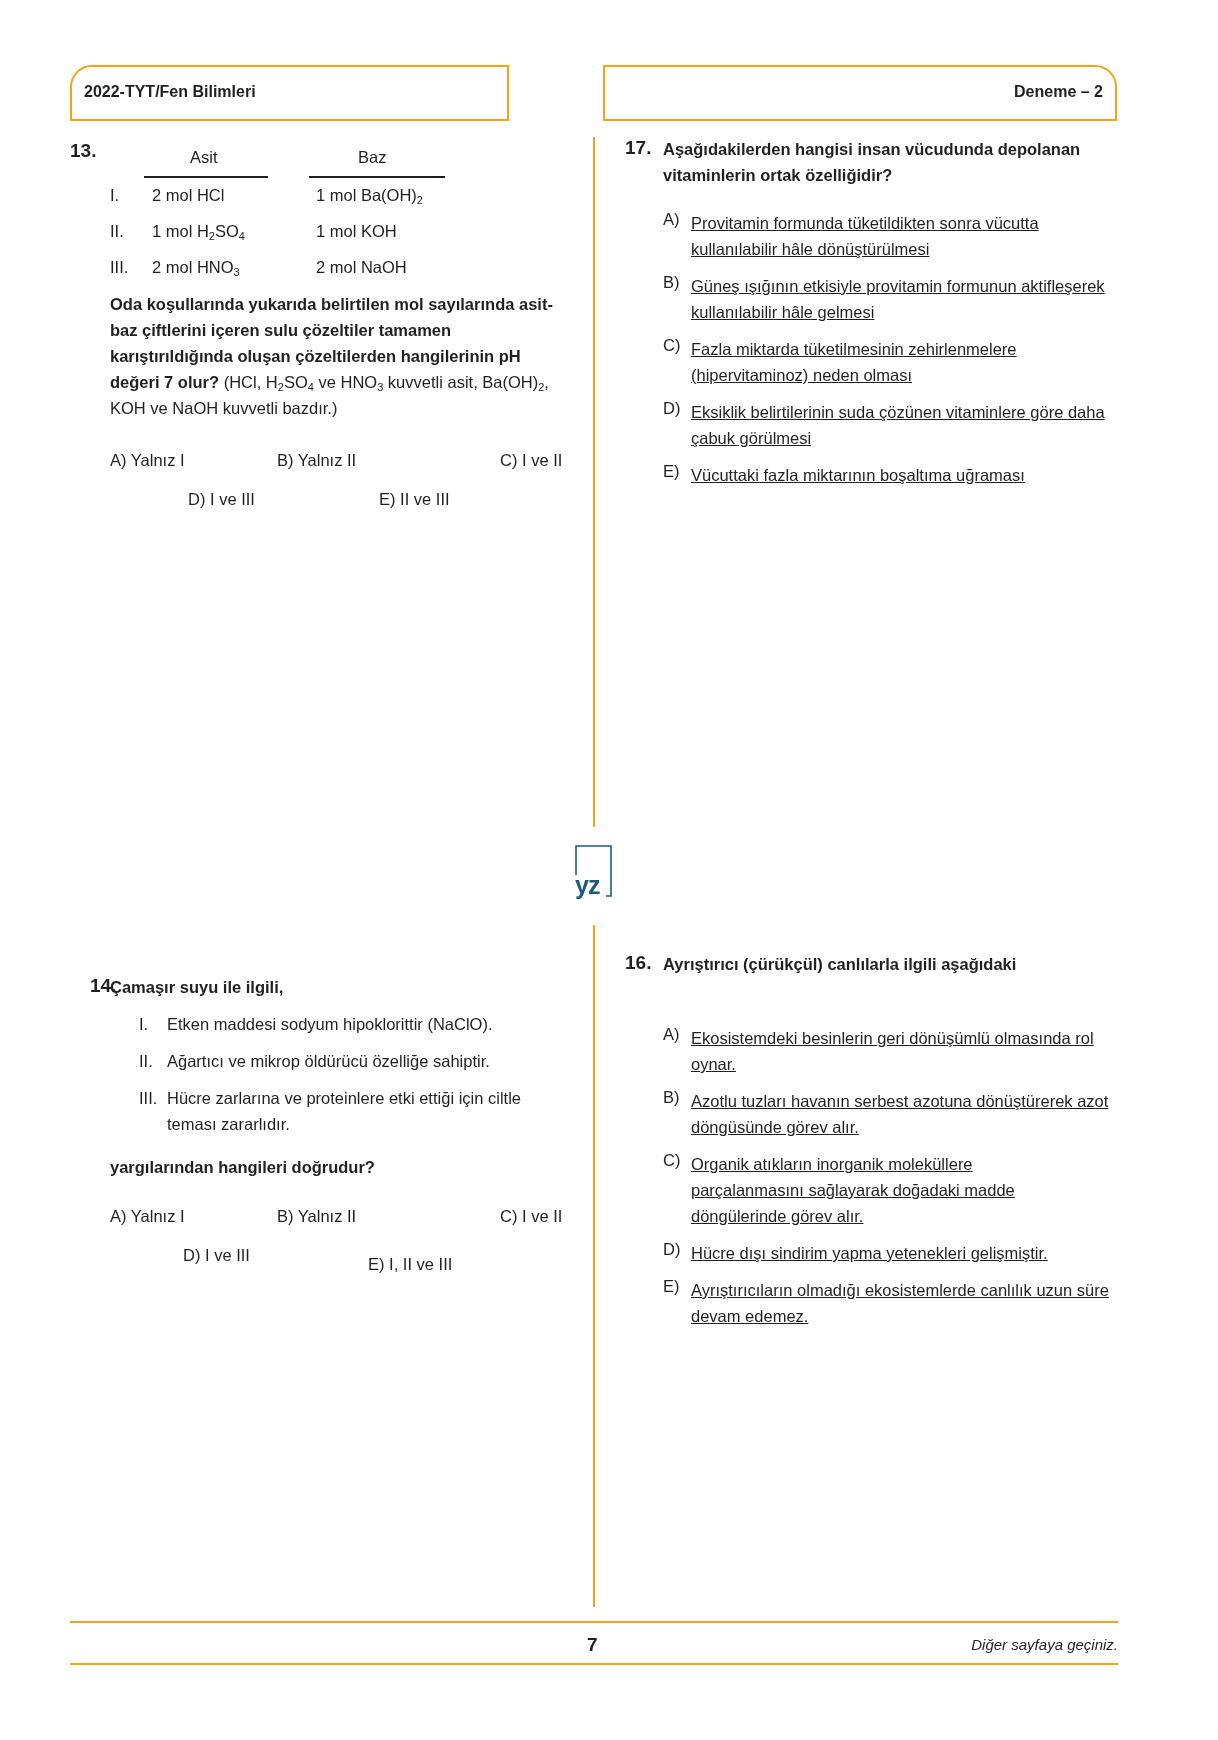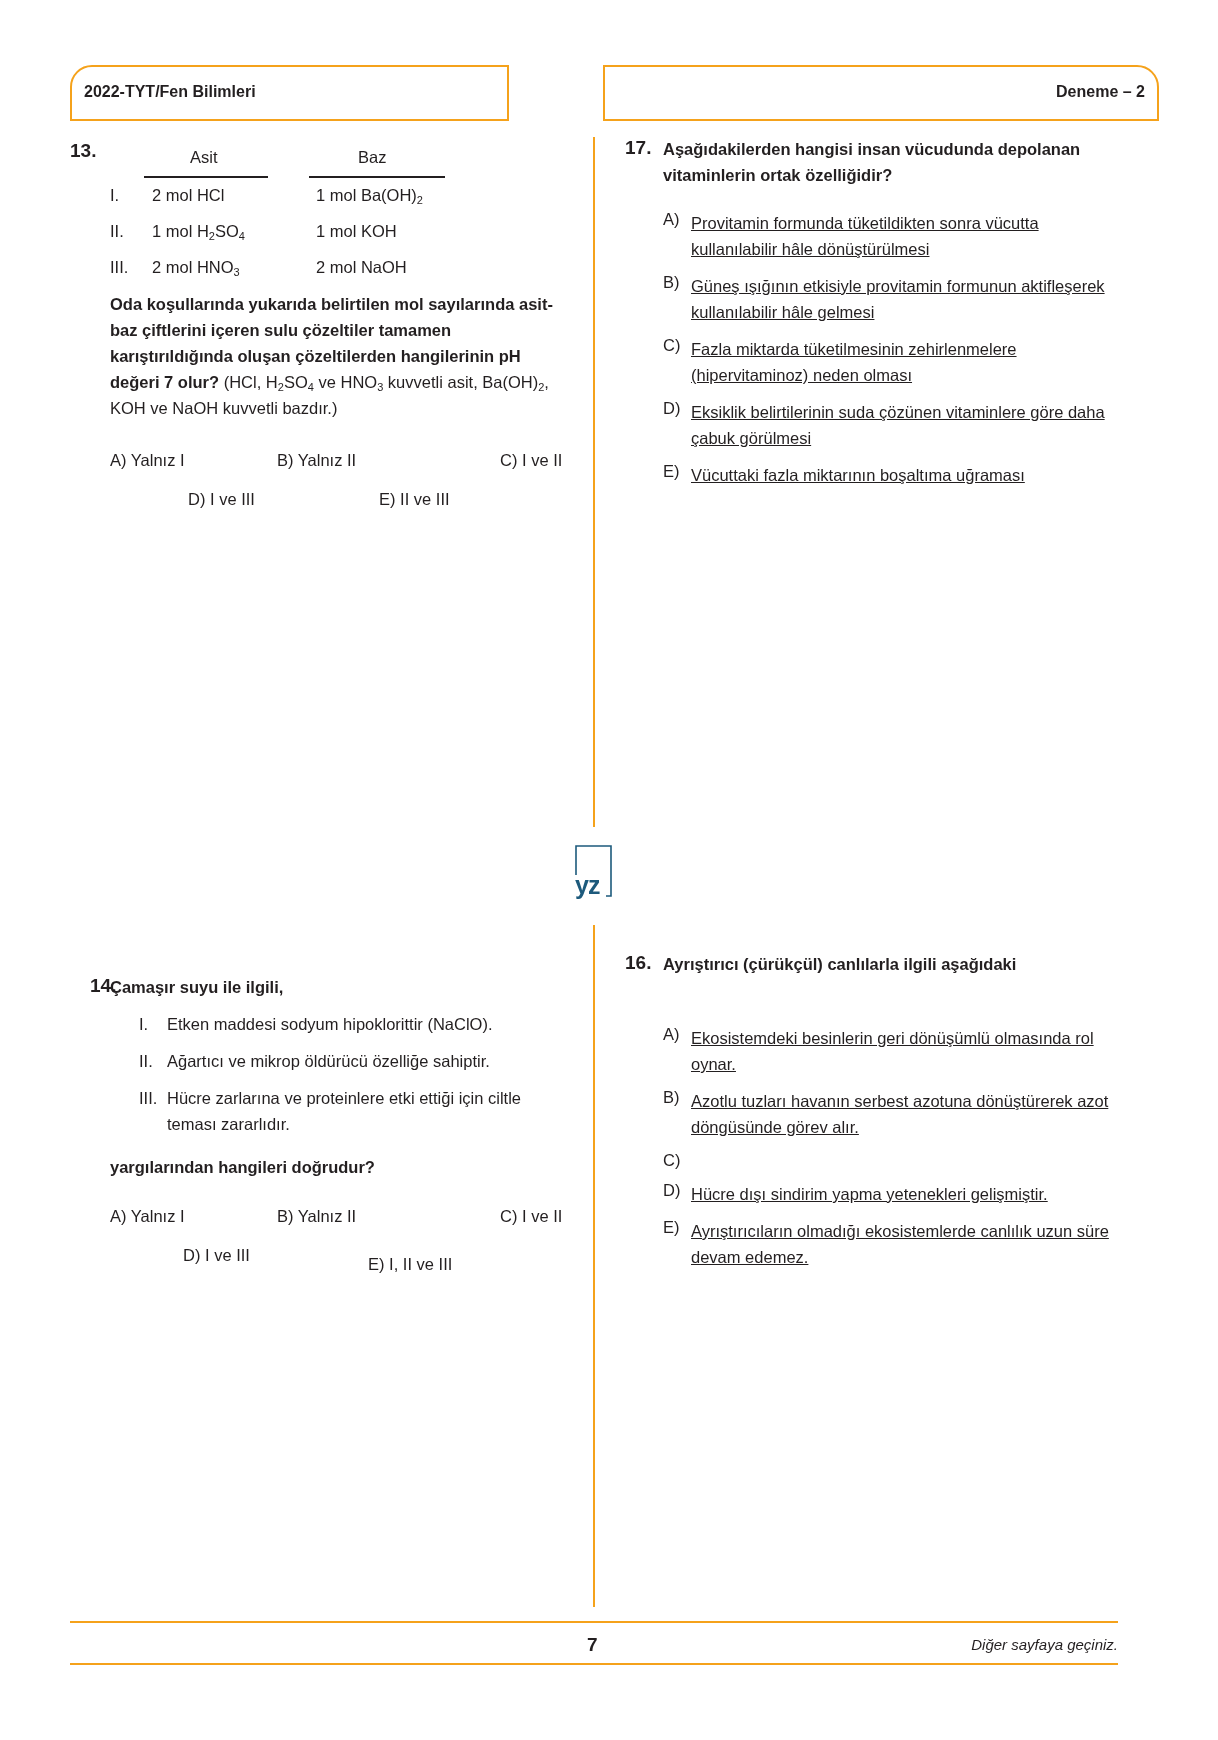--- a/index.html
+++ b/index.html
@@ -2,21 +2,21 @@
 <html><head>
   <meta charset="utf-8">
   <style>
     * { box-sizing: border-box; margin: 0; padding: 0; }
     html, body { width: 1218px; height: 1740px; background: #ffffff; }
     body { position: relative; font-family: "Liberation Sans", sans-serif; color: #231f20; overflow: hidden; }
     .abs { position: absolute; }
 
     
     .hdr-left { left: 70px; top: 65px; width: 439px; height: 56px; border: 2px solid #f5a21b; border-top-left-radius: 22px; }
-    .hdr-right { left: 603px; top: 65px; width: 556px; height: 56px; border: 2px solid #f5a21b; border-top-right-radius: 22px; text-align: center; }
+    .hdr-right { left: 603px; top: 65px; width: 514px; height: 56px; border: 2px solid #f5a21b; border-top-right-radius: 22px; text-align: center; }
     .hdr-title { position: absolute; top: 16px; font-size: 16px; font-weight: bold; }
     .hdr-left .hdr-title { left: 12px; }
     .hdr-right .hdr-title { right: 12px; }
 
     
     .vline { left: 593px; width: 2px; background: #f5a21b; }
     .logo { left: 575px; top: 845px; width: 37px; height: 54px; }
 
     
     .hline { left: 70px; width: 1048px; height: 2px; background: #f5a21b; }
@@ -148,20 +148,21 @@
   <div class="optrow opt" style="margin-bottom:11px;">
     <span class="lbl">A)</span>
       <span class="body">Ekosistemdeki besinlerin geri dönüşümlü olmasında rol oynar.</span>
   </div>
   <div class="optrow opt" style="margin-bottom:11px;">
     <span class="lbl">B)</span>
       <span class="body">Azotlu tuzları havanın serbest azotuna dönüştürerek azot döngüsünde görev alır.</span>
   </div>
   <div class="optrow opt" style="margin-bottom:11px;">
     <span class="lbl">C)</span>
+      <span class="body" style="max-width:390px;">Organik atıkların inorganik moleküllere parçalanmasını sağlayarak doğadaki madde döngülerinde görev alır.</span>
   </div>
   <div class="optrow opt" style="margin-bottom:11px;">
     <span class="lbl">D)</span>
       <span class="body">Hücre dışı sindirim yapma yetenekleri gelişmiştir.</span>
   </div>
   <div class="optrow opt">
     <span class="lbl">E)</span>
       <span class="body">Ayrıştırıcıların olmadığı ekosistemlerde canlılık uzun süre devam edemez.</span>
   </div>
 </div>

